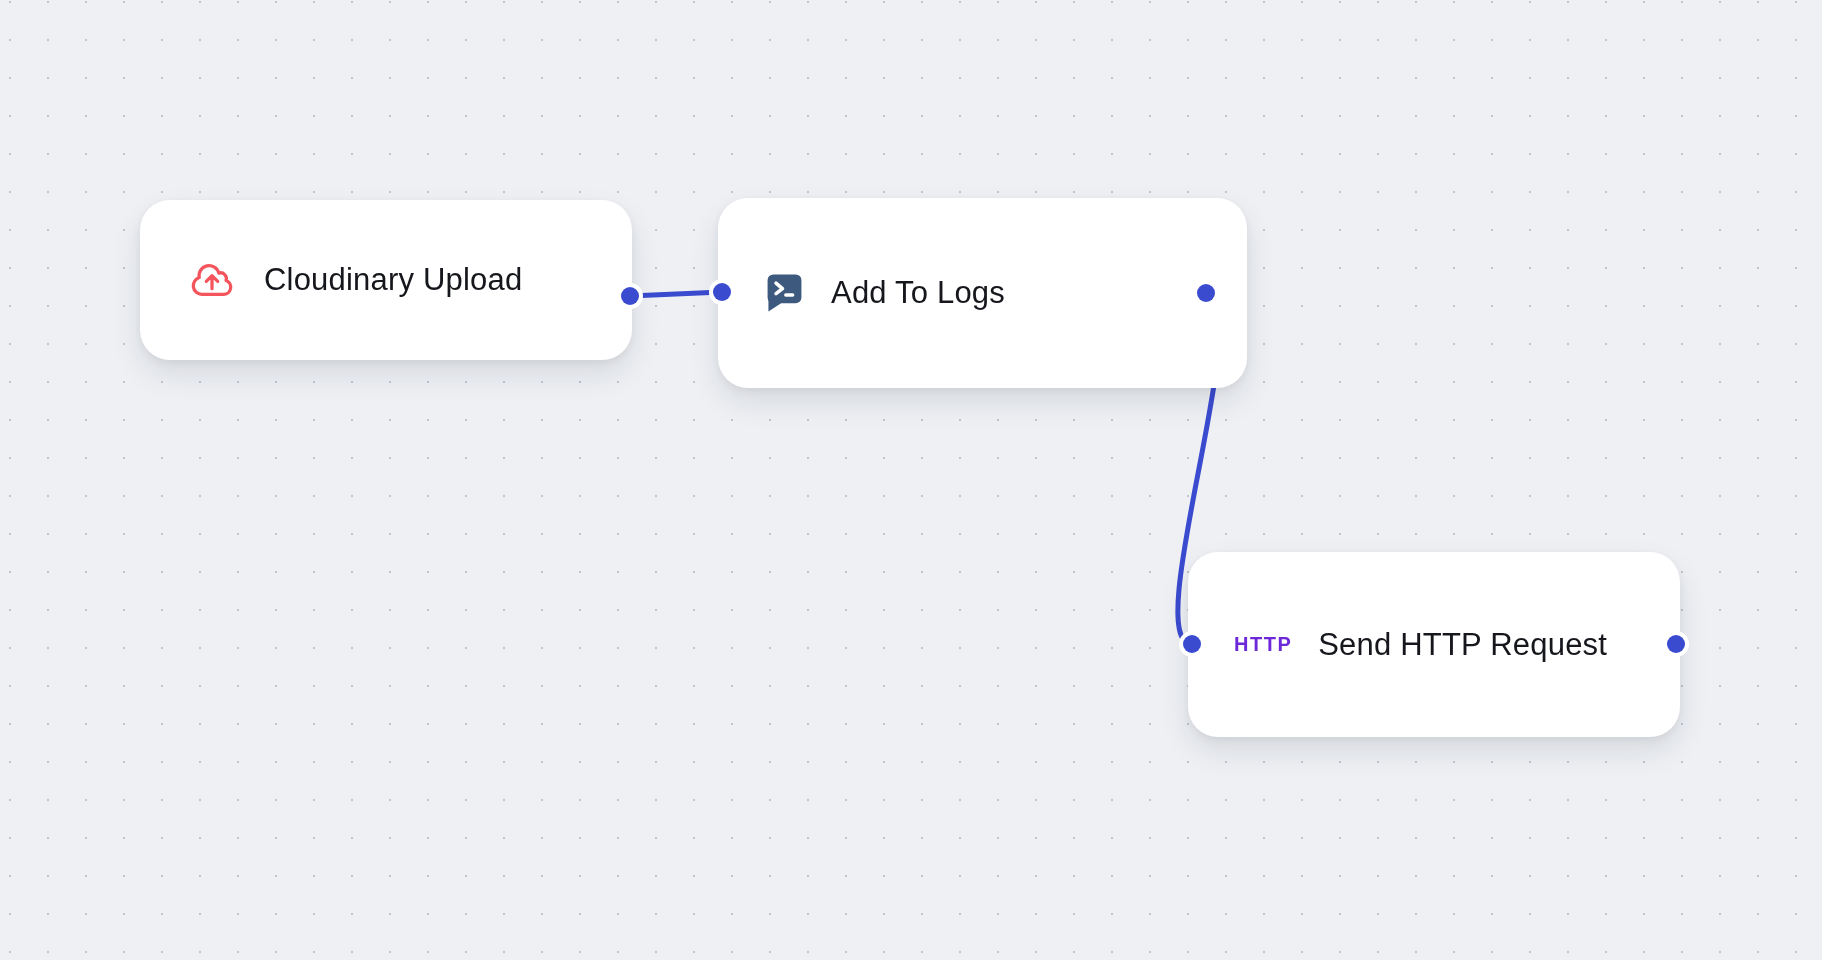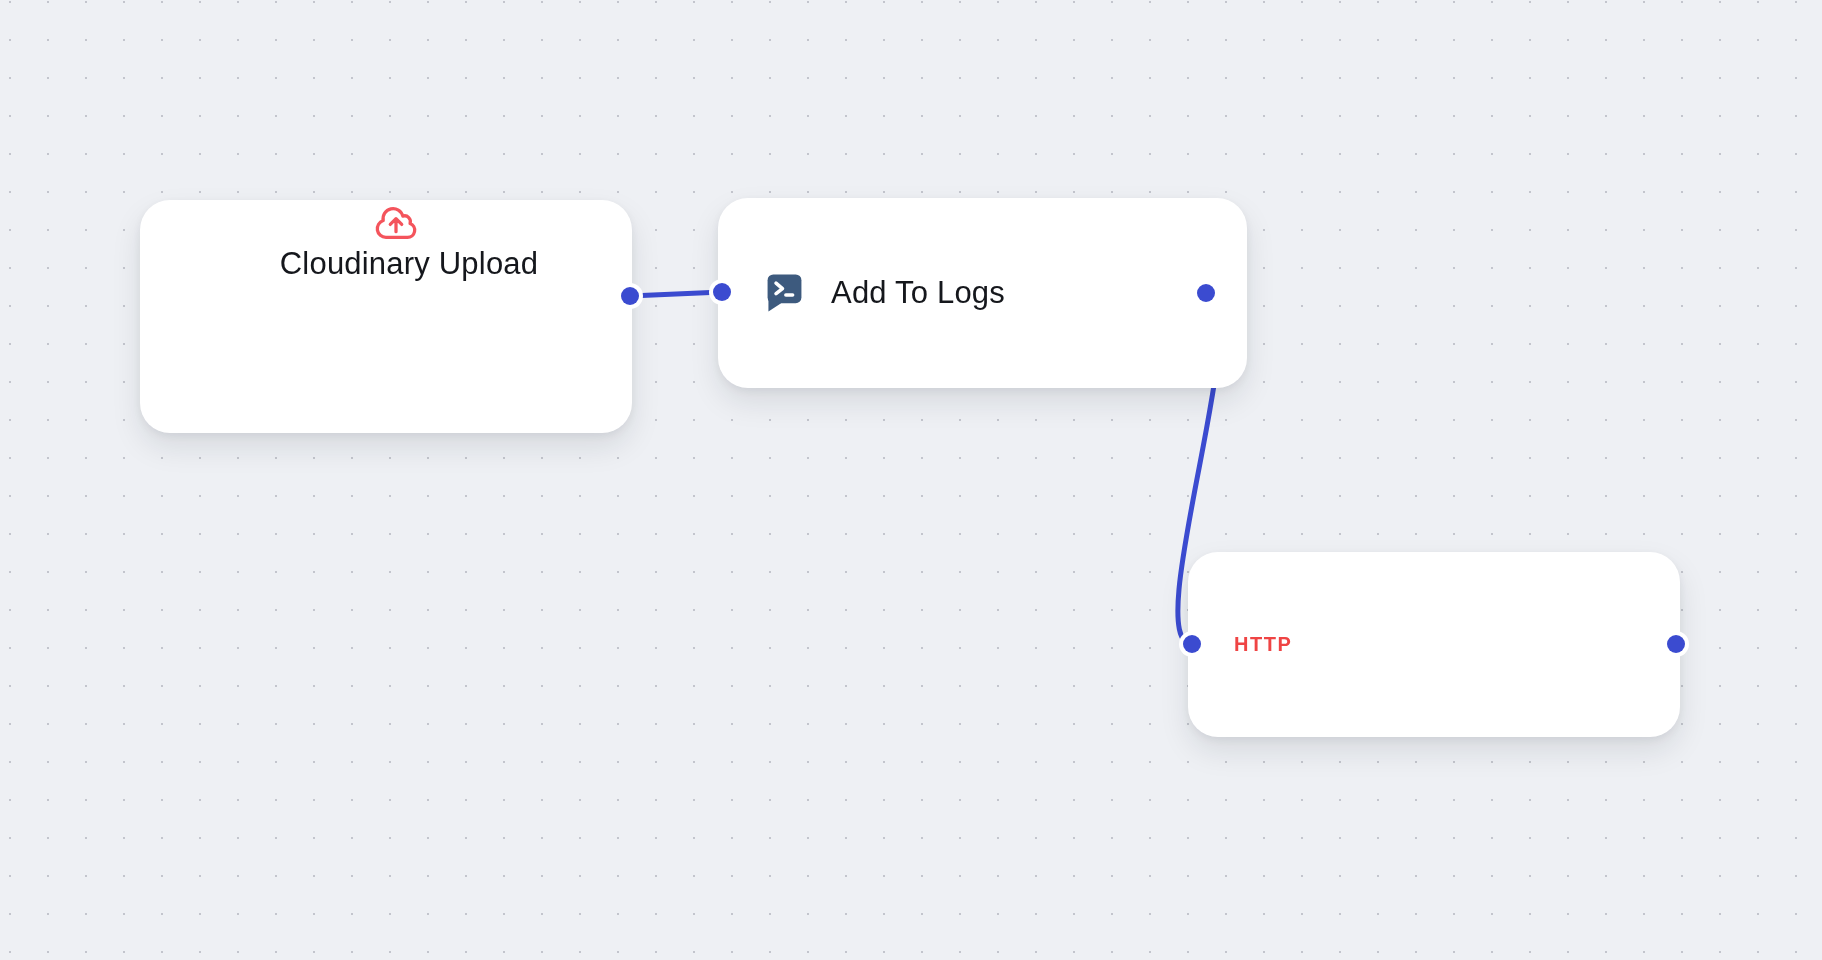--- a/index.html
+++ b/index.html
@@ -27,21 +27,21 @@
   .node {
     position: absolute;
     background: #ffffff;
     border-radius: 30px;
     box-shadow: 0 14px 30px rgba(20, 25, 40, 0.10), 0 3px 8px rgba(20, 25, 40, 0.06);
     display: flex;
     align-items: center;
     padding-left: 46px;
     z-index: 3;
   }
-  .node-cloudinary { left: 140px; top: 200px; width: 492px; height: 233px; flex-direction: column; }
+  .node-cloudinary { left: 140px; top: 200px; width: 492px; height: 160px; }
   .node-logs      { left: 718px; top: 198px; width: 529px; height: 190px; }
   .node-http      { left: 1188px; top: 552px; width: 492px; height: 185px; }
 
   .node-icon {
     flex: 0 0 auto;
     display: flex;
     align-items: center;
     justify-content: center;
     margin-right: 26px;
   }
@@ -49,21 +49,21 @@
     font-size: 31px;
     font-weight: 500;
     color: #15171c;
     letter-spacing: 0.2px;
     white-space: nowrap;
   }
   .http-badge {
     font-weight: 700;
     font-size: 20px;
     letter-spacing: 1.5px;
-    color: #ef4444;
+    color: #6d28d9;
   }
 
   .handle {
     position: absolute;
     width: 18px;
     height: 18px;
     border-radius: 50%;
     background: #3b4bd0;
     box-shadow: 0 0 0 4px #ffffff;
     transform: translate(-50%, -50%);
@@ -99,20 +99,21 @@
         <line x1="12.8" y1="14.2" x2="16.8" y2="14.2" stroke="#ffffff" stroke-width="2.1" stroke-linecap="round"></line>
       </svg>
     </span>
     <span class="node-title">Add To Logs</span>
   </div>
 
   <div class="node node-http">
     <span class="node-icon">
       <span class="http-badge">HTTP</span>
     </span>
+    <span class="node-title">Send HTTP Request</span>
   </div>
 
   <div class="handle" style="left:630px; top:296px;"></div>
   <div class="handle" style="left:722px; top:292px;"></div>
   <div class="handle" style="left:1206px; top:293px;"></div>
   <div class="handle" style="left:1192px; top:644px;"></div>
   <div class="handle" style="left:1676px; top:644px;"></div>
 
 </div>
 

